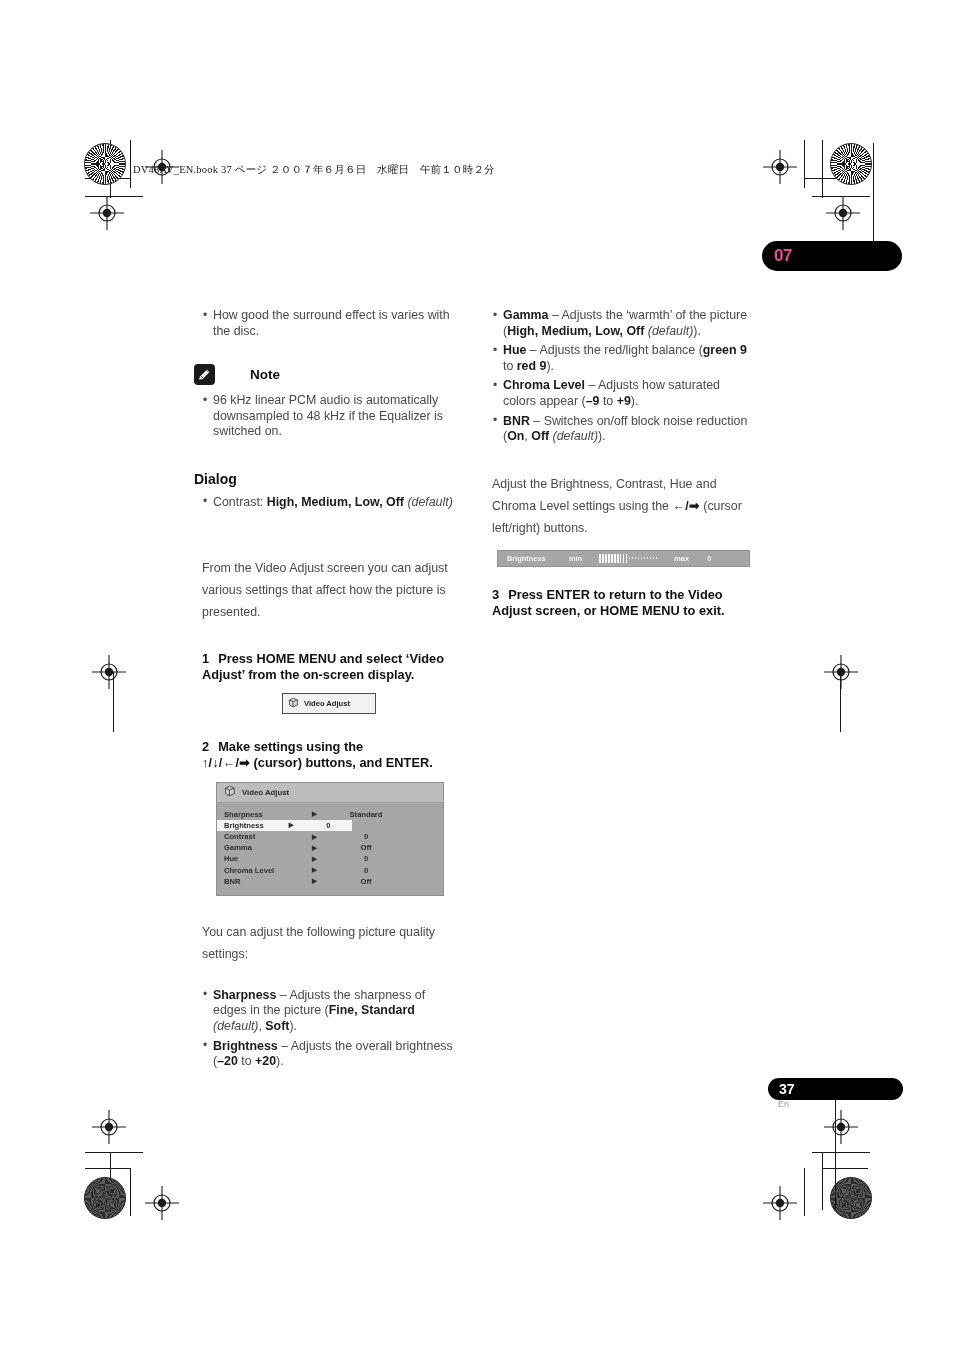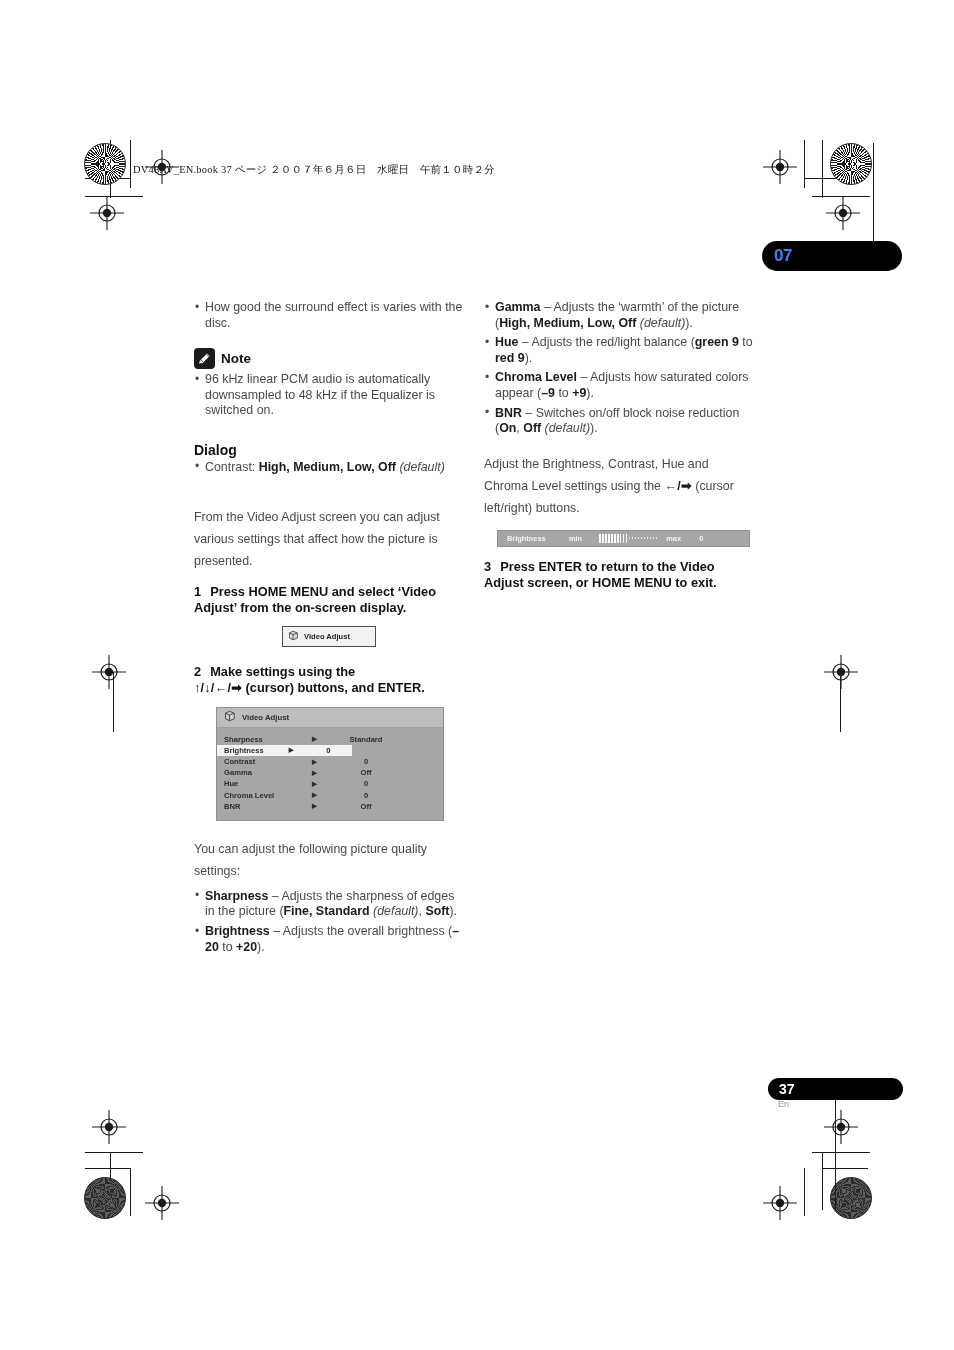--- a/index.html
+++ b/index.html
@@ -48,32 +48,32 @@
     position:absolute; left:16px; top:50%; transform:translateY(-50%);
     font-size:16.5px; font-weight:bold; color:#111;
     letter-spacing:-0.2px; white-space:nowrap;
   }
   .chapnum {
     position:absolute; left:762px; top:241px; width:140px; height:30px;
     background:#000; border-radius:15px;
   }
   .chapnum-text {
     position:absolute; left:12px; top:50%; transform:translateY(-50%);
-    color:#3b82f6; font-size:17px; font-weight:bold; letter-spacing:-0.5px;
+    color:#ec4899; font-size:17px; font-weight:bold; letter-spacing:-0.5px;
   }
   .chapnum-tick {
     position:absolute; left:873px; top:143px; width:1px; height:100px; background:#1a1a1a;
   }
 
   
   .col { position:absolute; width:272px; }
   .col-left  { left:194px; top:300px; }
   .col-right { left:484px; top:300px; }
 
-  p, ul { margin:0; padding:0; }
+  p, ul { margin:8px; padding:0; }
   .body-text {
     font-size:12.4px; line-height:22px; color:#4a4a4a;
   }
   .b  { font-weight:bold; color:#1b1b1b; }
   .it { font-style:italic; }
 
   ul.bullets { list-style:none; }
   ul.bullets > li {
     position:relative; padding-left:11px; margin-bottom:0px;
     font-size:12.4px; line-height:15.6px; color:#4a4a4a;
@@ -88,21 +88,21 @@
   .gap-l  { height:17px; }
   .gap-xl { height:23px; }
 
   
   .note-head { display:flex; align-items:center; gap:6px; margin-bottom:3px; }
   .note-icon {
     width:21px; height:21px; border-radius:4px; background:#1b1b1b;
     position:relative; flex:0 0 auto;
   }
   .note-icon svg { position:absolute; left:3px; top:3px; }
-  .note-label { font-size:13.5px; font-weight:bold; color:#111; }
+  .note-label { font-size:13.5px; font-weight:bold; color:#111;margin-left:29px; }
 
   
   h3.sub {
     font-size:14px; font-weight:bold; color:#111; margin:0 0 2px 0;
   }
   h2.sect {
     font-size:20px; font-weight:bold; color:#111; margin:0 0 3px 0;
     letter-spacing:-0.3px;
   }
   .step {
@@ -145,21 +145,21 @@
   .osd-bar {
     margin:11px 0 0 13px; width:253px; height:17px;
     background:#a6a6a6; border:1px solid #909090; box-sizing:border-box;
     display:flex; align-items:center; font-size:7.4px; font-weight:bold; color:#f4f4f4;
   }
   .osd-bar .lbl  { margin-left:9px; width:62px; }
   .osd-bar .min  { width:30px; }
   .osd-bar .gauge{ display:flex; align-items:center; height:9px; gap:1.4px; }
   .osd-bar .gauge i { display:block; width:1.6px; height:9px; background:#fafafa; }
   .osd-bar .gauge u { display:block; width:1.6px; height:1.6px; background:#f2f2f2; border-radius:50%; }
-  .osd-bar .max  { margin-left:9px; width:26px; }
+  .osd-bar .max  { margin-left:17px; width:26px; }
   .osd-bar .val  { width:18px; text-align:center; }
 
   
   .pagenum {
     position:absolute; left:768px; top:1078px; width:135px; height:22px;
     background:#000; border-radius:11px;
   }
   .pagenum-text {
     position:absolute; left:11px; top:50%; transform:translateY(-50%);
     color:#fff; font-size:14px; font-weight:bold;

